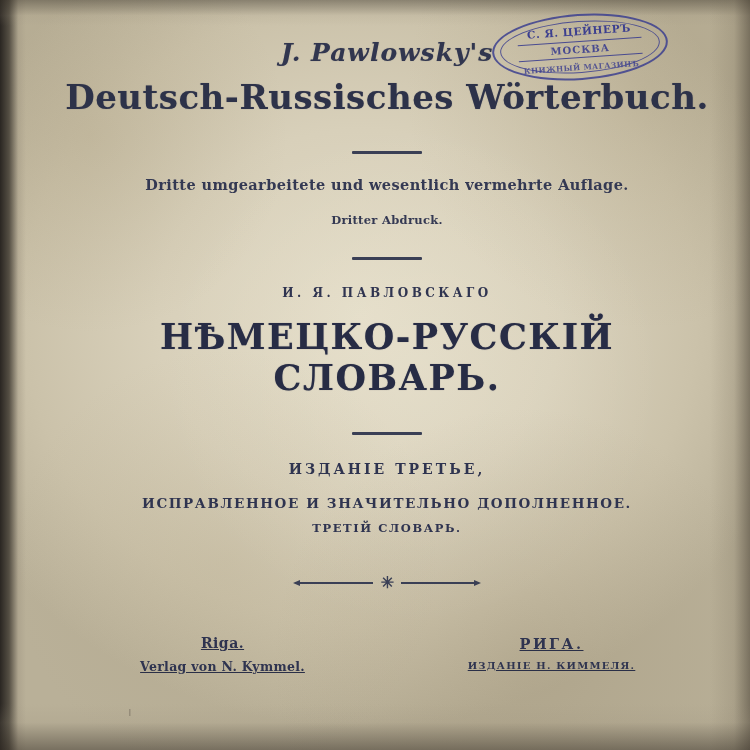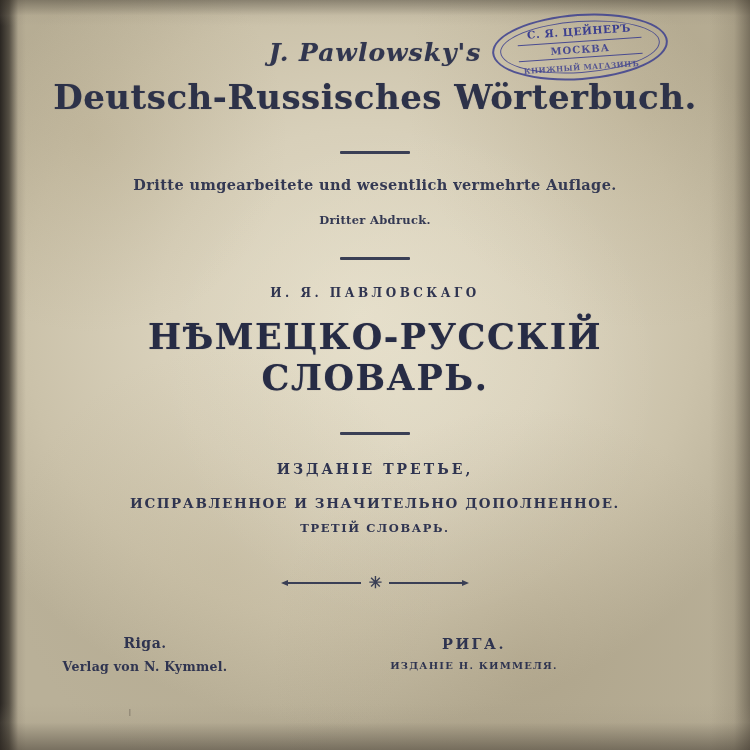--- a/index.html
+++ b/index.html
@@ -68,21 +68,21 @@
   .edge-shadow-bottom {
     position: absolute;
     left: 0; bottom: 0; right: 0;
     height: 46px;
     background: linear-gradient(to top, rgba(55,48,40,0.50) 0%, rgba(150,140,120,0.14) 60%, rgba(0,0,0,0) 100%);
     pointer-events: none;
   }
 
   .content {
     position: absolute;
-    left: 40px;
+    left: 52px;
     top: 0;
     width: 670px;
     height: 574px;
     text-align: center;
     color: #2a2f47;
   }
 
   
   .de-author {
     margin-top: 38px;
@@ -202,21 +202,23 @@
     font-weight: 700;
     color: #3a3f55;
     line-height: 1;
     letter-spacing: -1px;
   }
 
   
   .imprint {
     margin-top: 44px;
     display: flex;
+    justify-content: center;
     gap: 119px;
+    text-decoration: underline;
   }
   .imprint-col { min-width: 210px; }
   .imp-city-de {
     font-size: 14px;
     font-weight: 700;
     letter-spacing: 0.5px;
     color: #2f3450;
   }
   .imp-pub-de {
     margin-top: 8px;

